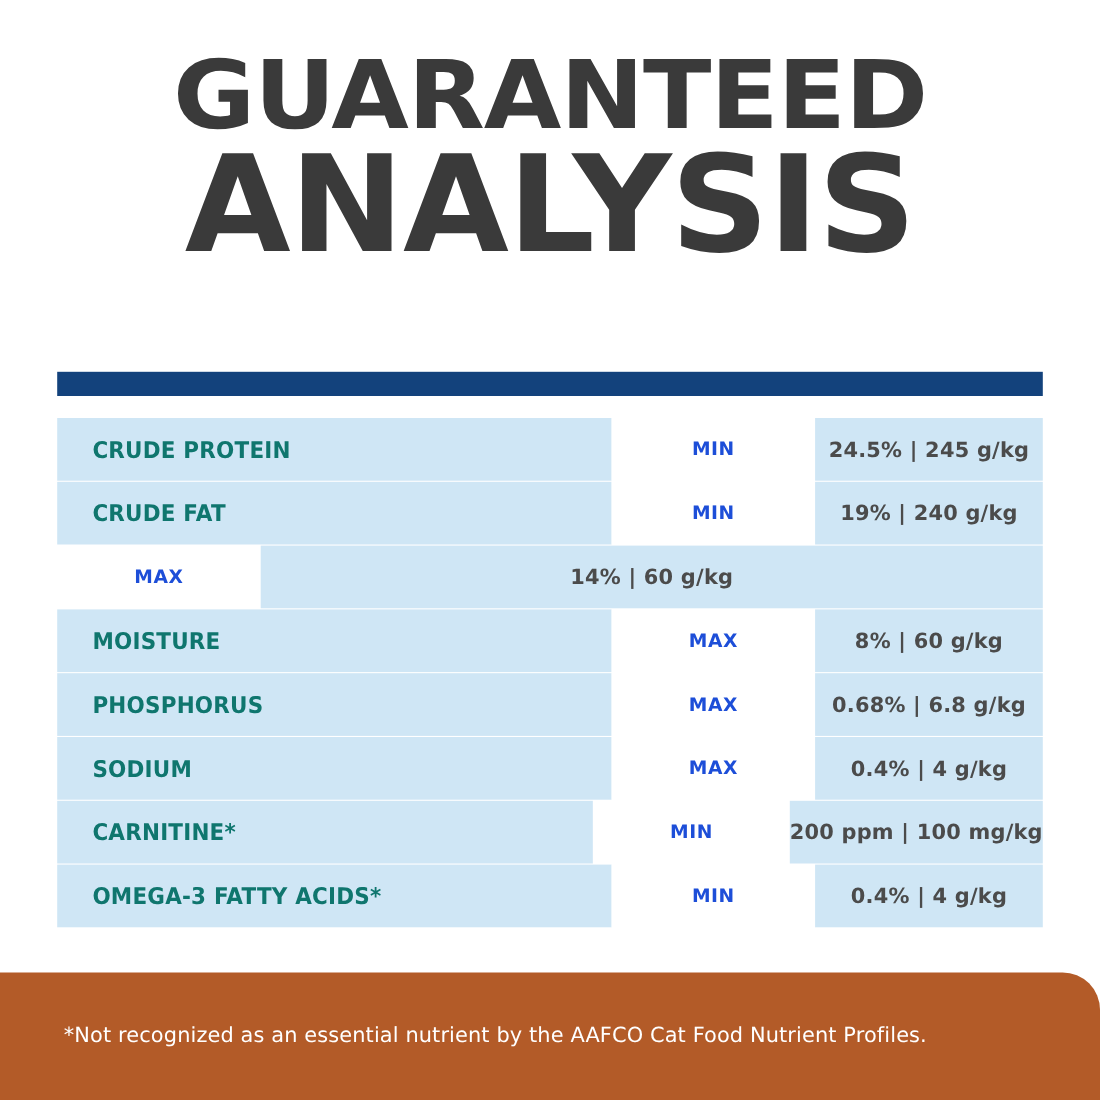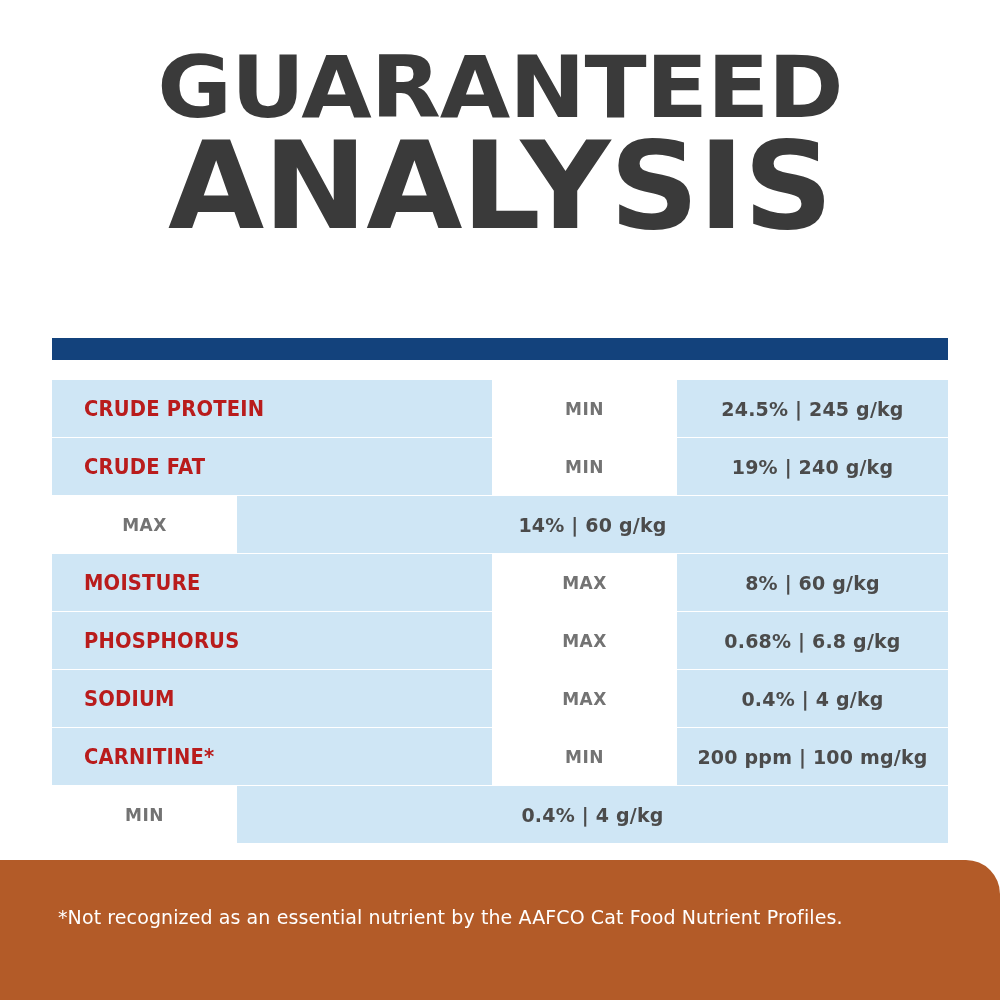--- a/index.html
+++ b/index.html
@@ -72,48 +72,48 @@
     top: 380px;
     width: 896px;
   }
   .row {
     display: flex;
     align-items: stretch;
     height: 57px;
     margin-bottom: 1px;
   }
   .cell-name {
-    width: 440px;
+    width: 504px;
     background: #cfe6f5;
     display: flex;
     align-items: center;
     padding-left: 32px;
     box-sizing: border-box;
     font-family: "DejaVu Sans", sans-serif;
     font-weight: 700;
     font-size: 21px;
-    color: #b91c1c;
+    color: #0f766e;
     letter-spacing: 0.2px;
     transform-origin: left center;
   }
   .cell-name span {
     display: inline-block;
     transform: scaleX(0.93);
     transform-origin: left center;
     white-space: nowrap;
   }
   .cell-qual {
     width: 185px;
     display: flex;
     align-items: center;
     justify-content: center;
     font-family: "DejaVu Sans", sans-serif;
     font-weight: 700;
     font-size: 17px;
-    color: #737373;
+    color: #1d4ed8;
     letter-spacing: 0.5px;
     background: #ffffff;
   }
   .cell-val {
     flex: 1;
     background: #cfe6f5;
     display: flex;
     align-items: center;
     justify-content: center;
     font-family: "DejaVu Sans", sans-serif;
@@ -123,21 +123,21 @@
     letter-spacing: 0.2px;
     white-space: nowrap;
   }
 
   
   .footer {
     position: absolute;
     left: 0;
     bottom: 0;
     width: 1000px;
-    height: 140px;
+    height: 116px;
     background: #b35b28;
     border-top-right-radius: 34px;
   }
   .footer-note {
     position: absolute;
     left: 58px;
     top: 46px;
     font-family: "DejaVu Sans", sans-serif;
     font-size: 19px;
     color: #ffffff;
@@ -206,20 +206,23 @@
 
     <div class="row">
       <div class="cell-name">
           <span>CARNITINE*</span>
         </div>
       <div class="cell-qual">MIN</div>
       <div class="cell-val">200 ppm | 100 mg/kg</div>
     </div>
 
     <div class="row">
+      <div class="cell-name">
+          <span>OMEGA-3 FATTY ACIDS*</span>
+        </div>
       <div class="cell-qual">MIN</div>
       <div class="cell-val">0.4% | 4 g/kg</div>
     </div>
 
   </div>
 
   <div class="footer">
     <div class="footer-note">*Not recognized as an essential nutrient by the AAFCO Cat Food Nutrient Profiles.</div>
   </div>
 

